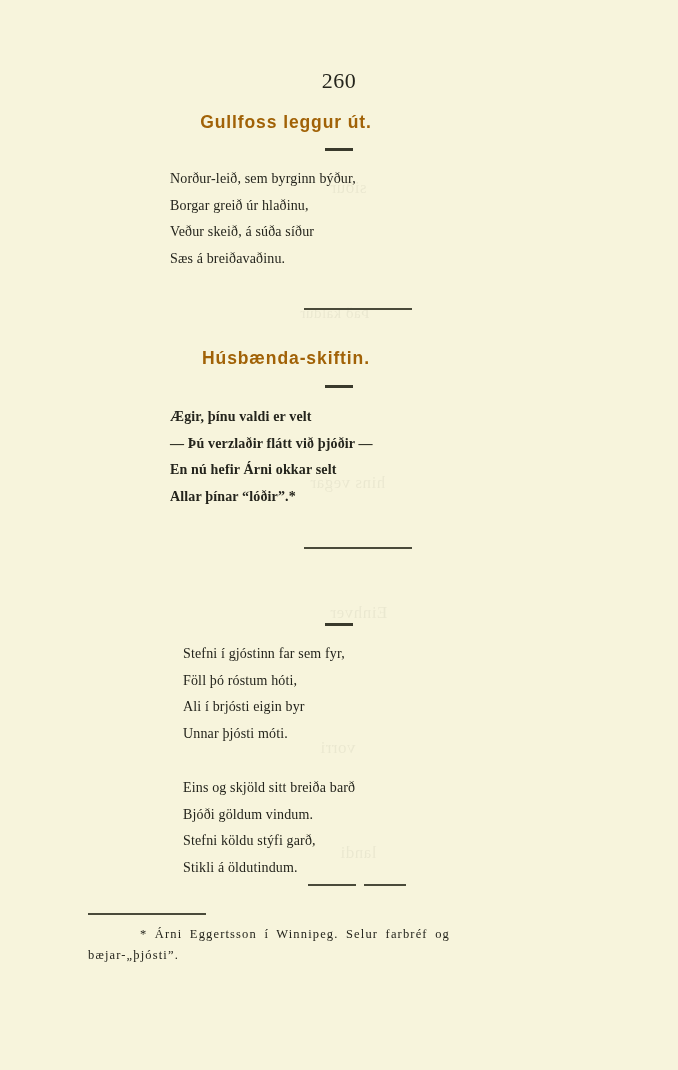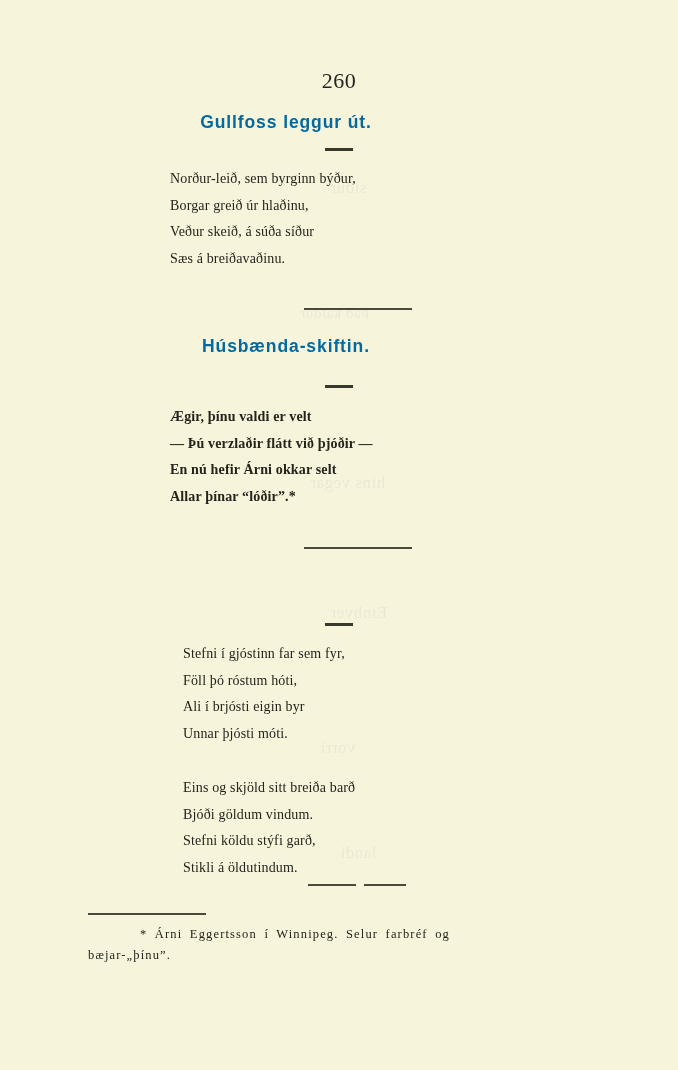--- a/index.html
+++ b/index.html
@@ -53,24 +53,24 @@
 
   .heading {
     position: absolute;
     left: 0;
     width: 572px;
     text-align: center;
     font-family: "Liberation Sans", sans-serif;
     font-weight: bold;
     font-size: 17.5px;
     letter-spacing: .9px;
-    color: #0369a1;
+    color: #a16207;
   }
   .h1 { top: 112px; }
-  .h2 { top: 336px; text-align: center; }
+  .h2 { top: 348px; text-align: center; }
   .h3 { top: 589px; }
 
   
   .head-rule {
     position: absolute;
     left: 50%;
     transform: translateX(-50%);
     width: 28px;
     height: 3px;
     background: #3a3a2c;
@@ -165,16 +165,16 @@
 Föll þó róstum hóti,
 Ali í brjósti eigin byr
 Unnar þjósti móti.</div>
 
   <div class="sep sep3a"></div>
   <div class="sep sep3b"></div>
 
   <div class="footnote-rule"></div>
   <div class="footnote">
     <span class="fn-line1">*   Árni Eggertsson í Winnipeg.  Selur farbréf og</span>
-    <span class="fn-line2">bæjar-„þínu”.</span>
+    <span class="fn-line2">bæjar-„þjósti”.</span>
   </div>
 
 </div>
 
 </body></html>

